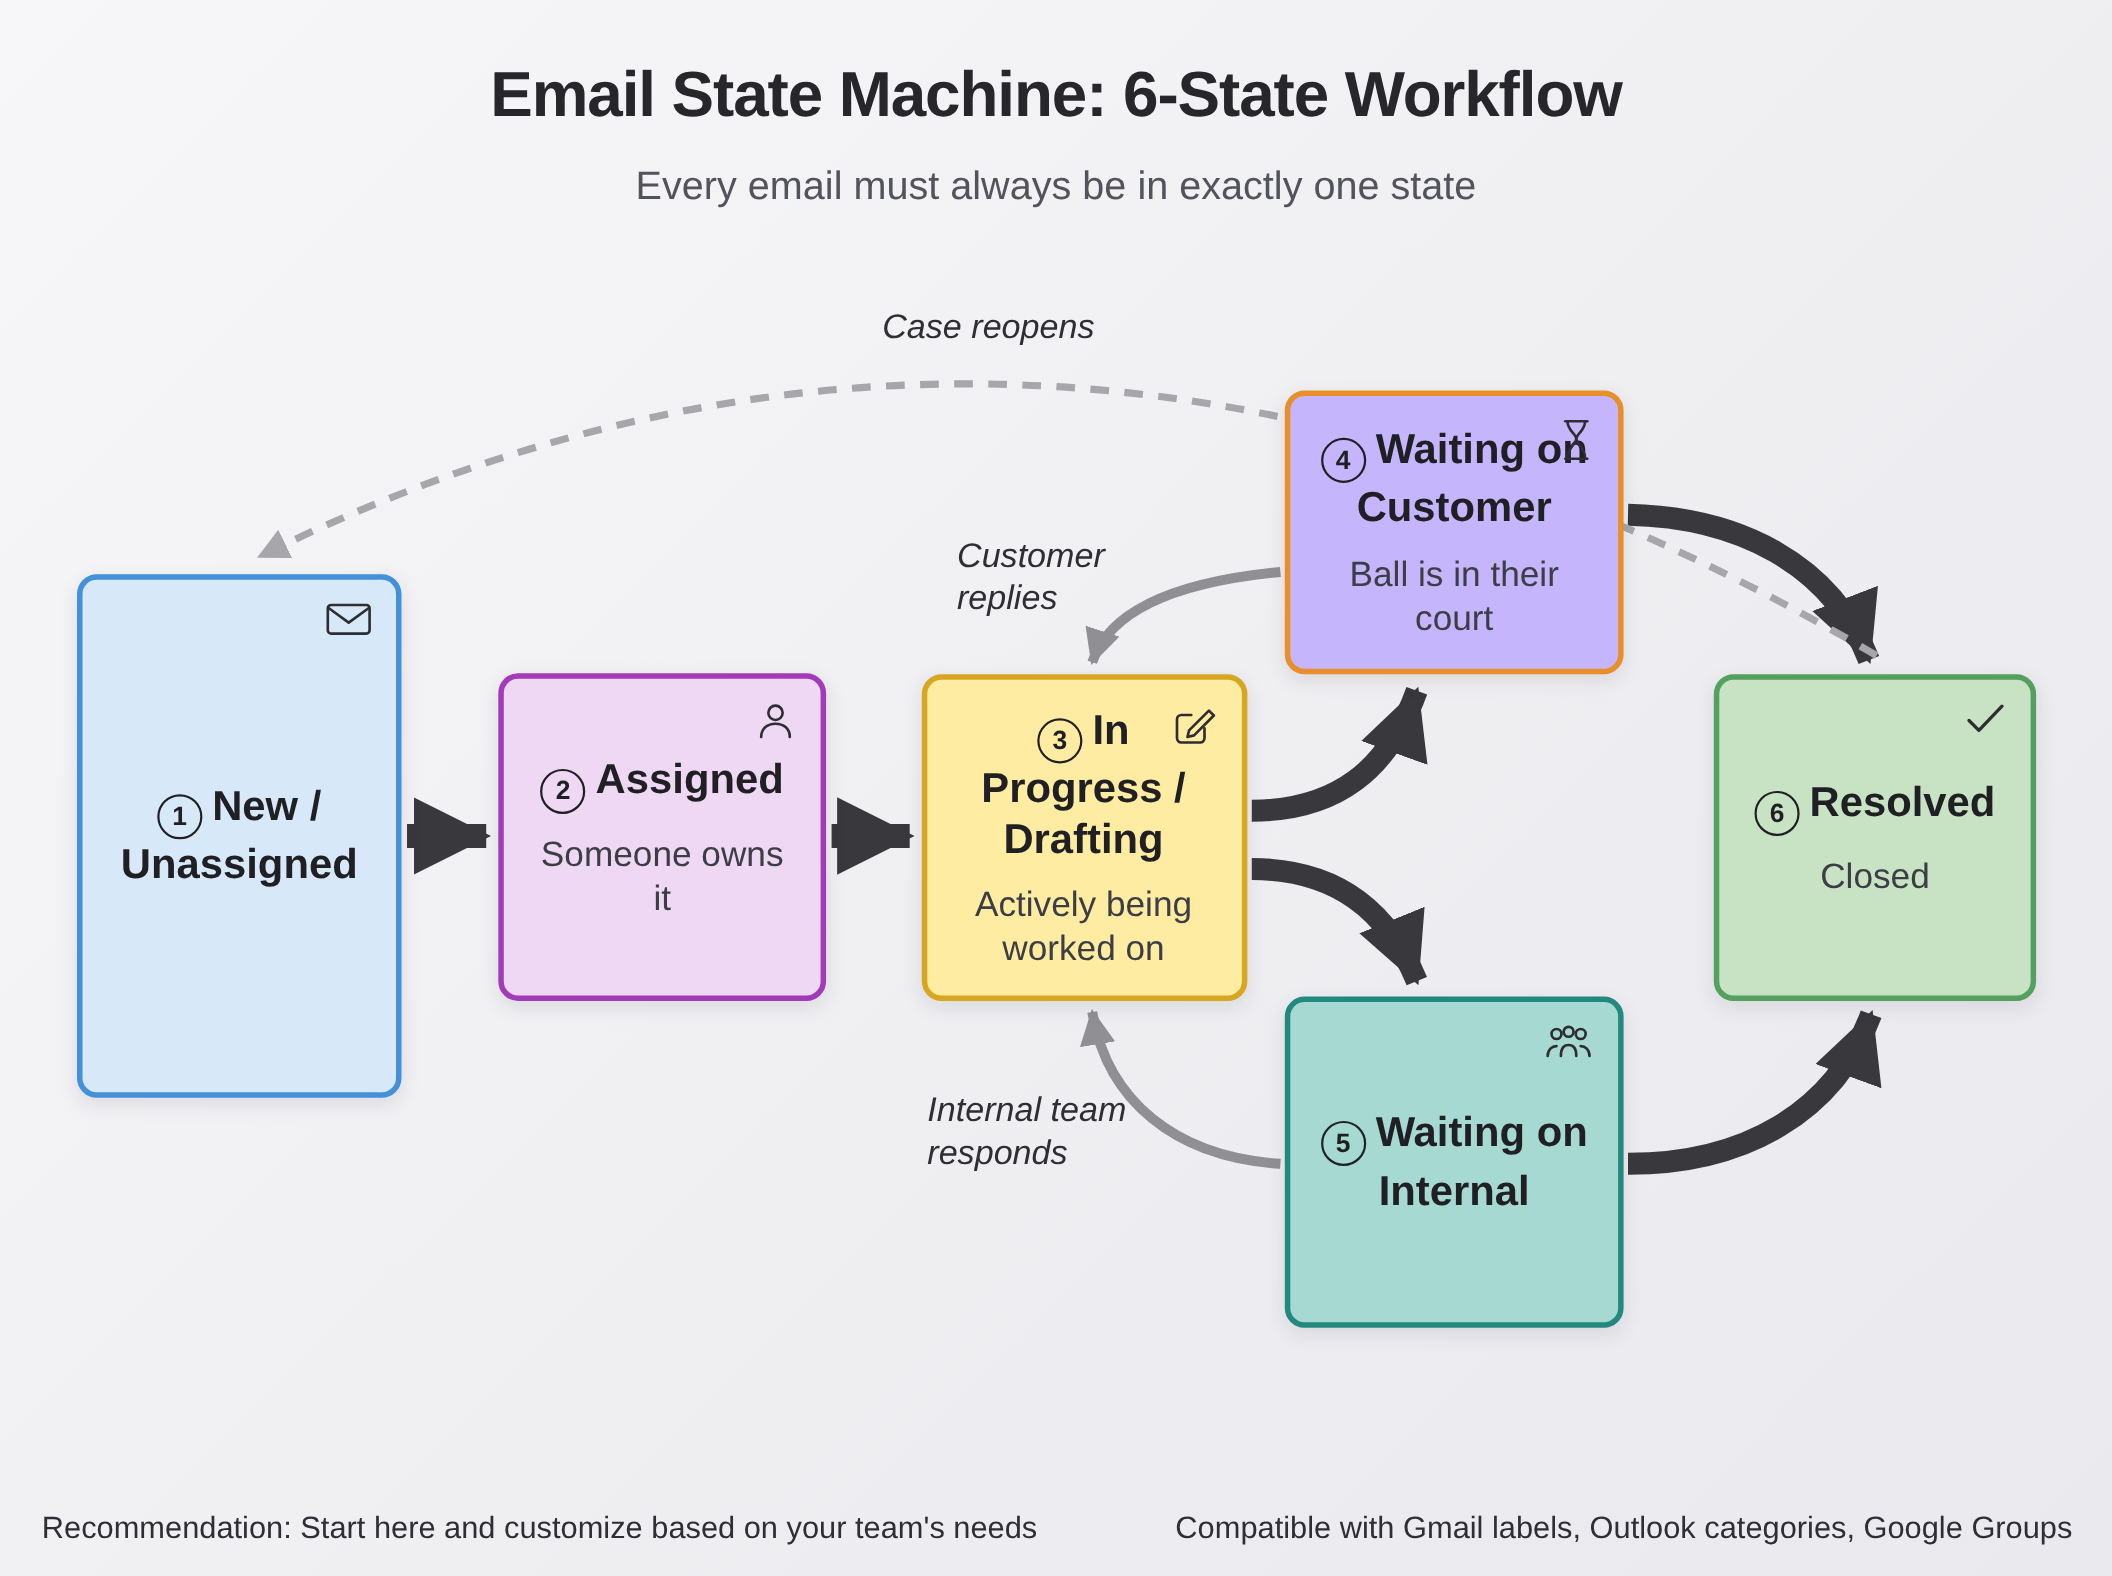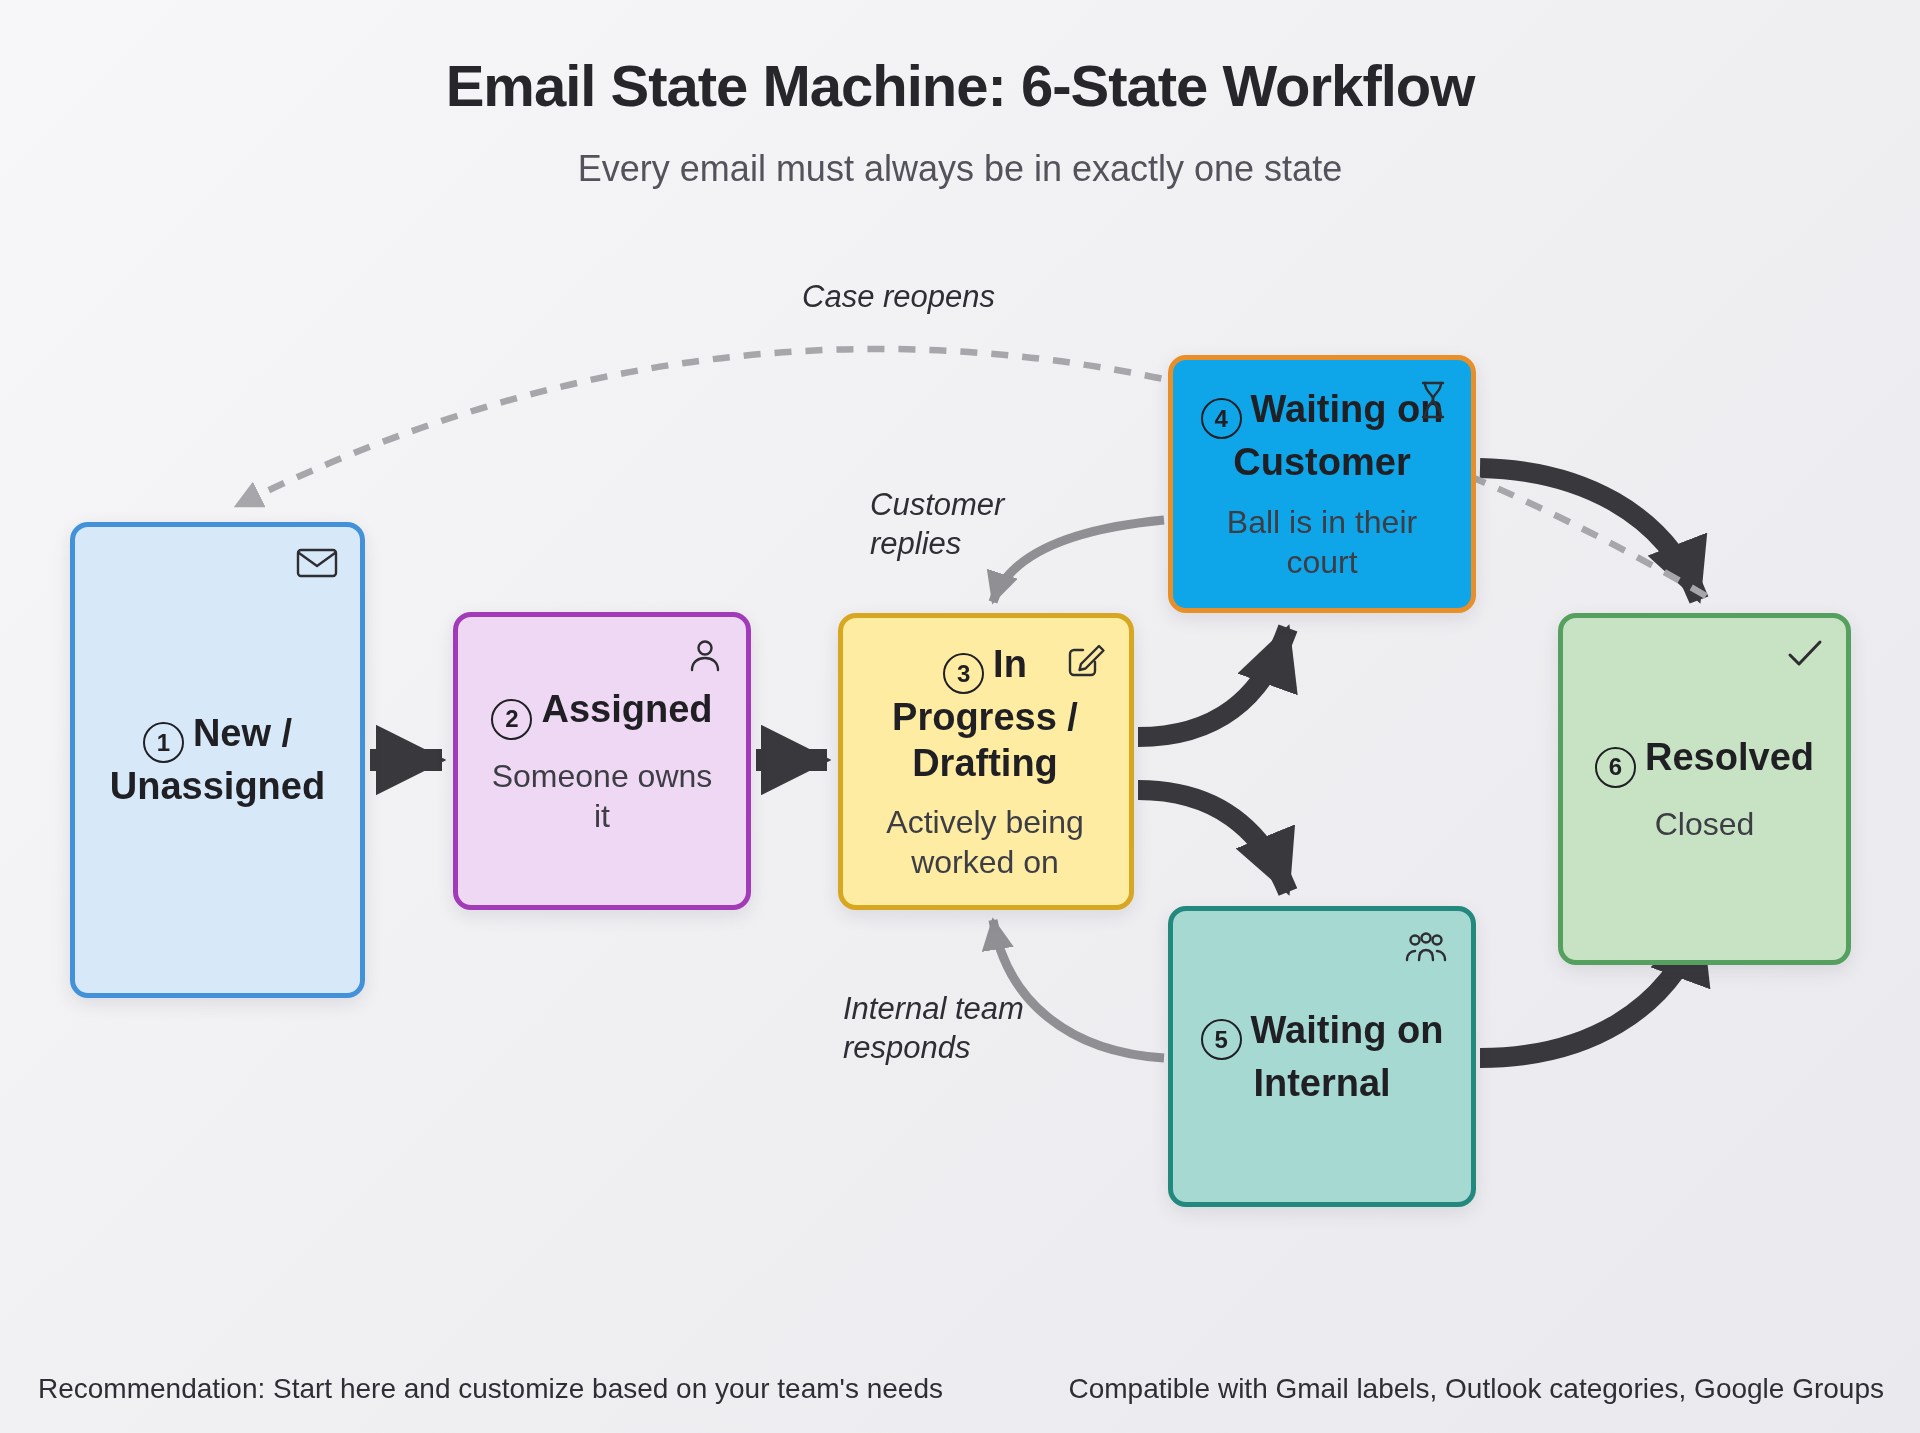--- a/index.html
+++ b/index.html
@@ -32,21 +32,21 @@
     width:37px;height:37px;border:2.6px solid #1f1f24;border-radius:50%;
     font-size:24px;font-weight:700;margin-right:9px;vertical-align:-5px;
   }
   .box-desc{font-size:32px;font-weight:400;color:#3d3d45;line-height:1.25;margin-top:16px;}
   
   .b1{left:70px;top:522px;width:295px;height:476px;}
   .b2{left:453px;top:612px;width:298px;height:298px;}
   .b3{left:838px;top:613px;width:296px;height:297px;}
   .b4{left:1168px;top:355px;width:308px;height:258px;}
   .b5{left:1168px;top:906px;width:308px;height:301px;}
-  .b6{left:1558px;top:613px;width:293px;height:352px;}
+  .b6{left:1558px;top:613px;width:293px;height:297px;}
   .flow-label{
     position:absolute;z-index:3;font-style:italic;font-size:31px;color:#2e2e34;
     text-align:left;transform:translateX(-50%);line-height:1.25;
   }
   .lbl-reopen{left:962px;top:278px;width:320px;}
   .lbl-customer{left:950px;top:486px;width:160px;}
   .lbl-internal{left:948px;top:990px;width:210px;}
   .footer-note{position:absolute;bottom:28px;font-size:28px;color:#2e2e34;z-index:3;}
   .footer-left{left:38px;}
   .footer-right{right:36px;}
@@ -114,21 +114,21 @@
         <path d="M30 24 v9 a4 4 0 0 1 -4 4 H9 a4 4 0 0 1 -4 -4 V16 a4 4 0 0 1 4 -4 h9"></path>
         <path d="M16 26 L34 8 l4.5 4.5 L20.5 30.5 l-6 1.5 z"></path>
       </svg>
   </span>
   <div class="box-title">
     <span class="num">3</span><span>In Progress / Drafting</span>
   </div>
   <div class="box-desc">Actively being worked on</div>
 </div>
 
-<div class="state-box b4" style="background-color: #0ea5e9; border-color: rgb(232, 143, 42);">
+<div class="state-box b4" style="background-color: #c4b5fd; border-color: rgb(232, 143, 42);">
   <span class="box-icon">
     <svg width="32" height="40" viewBox="0 0 32 40">
         <path d="M6 3 H26"></path>
         <path d="M6 37 H26"></path>
         <path d="M8 3 c0 9 8 11 8 16 c0 5 -8 7 -8 18"></path>
         <path d="M24 3 c0 9 -8 11 -8 16 c0 5 8 7 8 18"></path>
       </svg>
   </span>
   <div class="box-title">
     <span class="num">4</span><span>Waiting on Customer</span>

